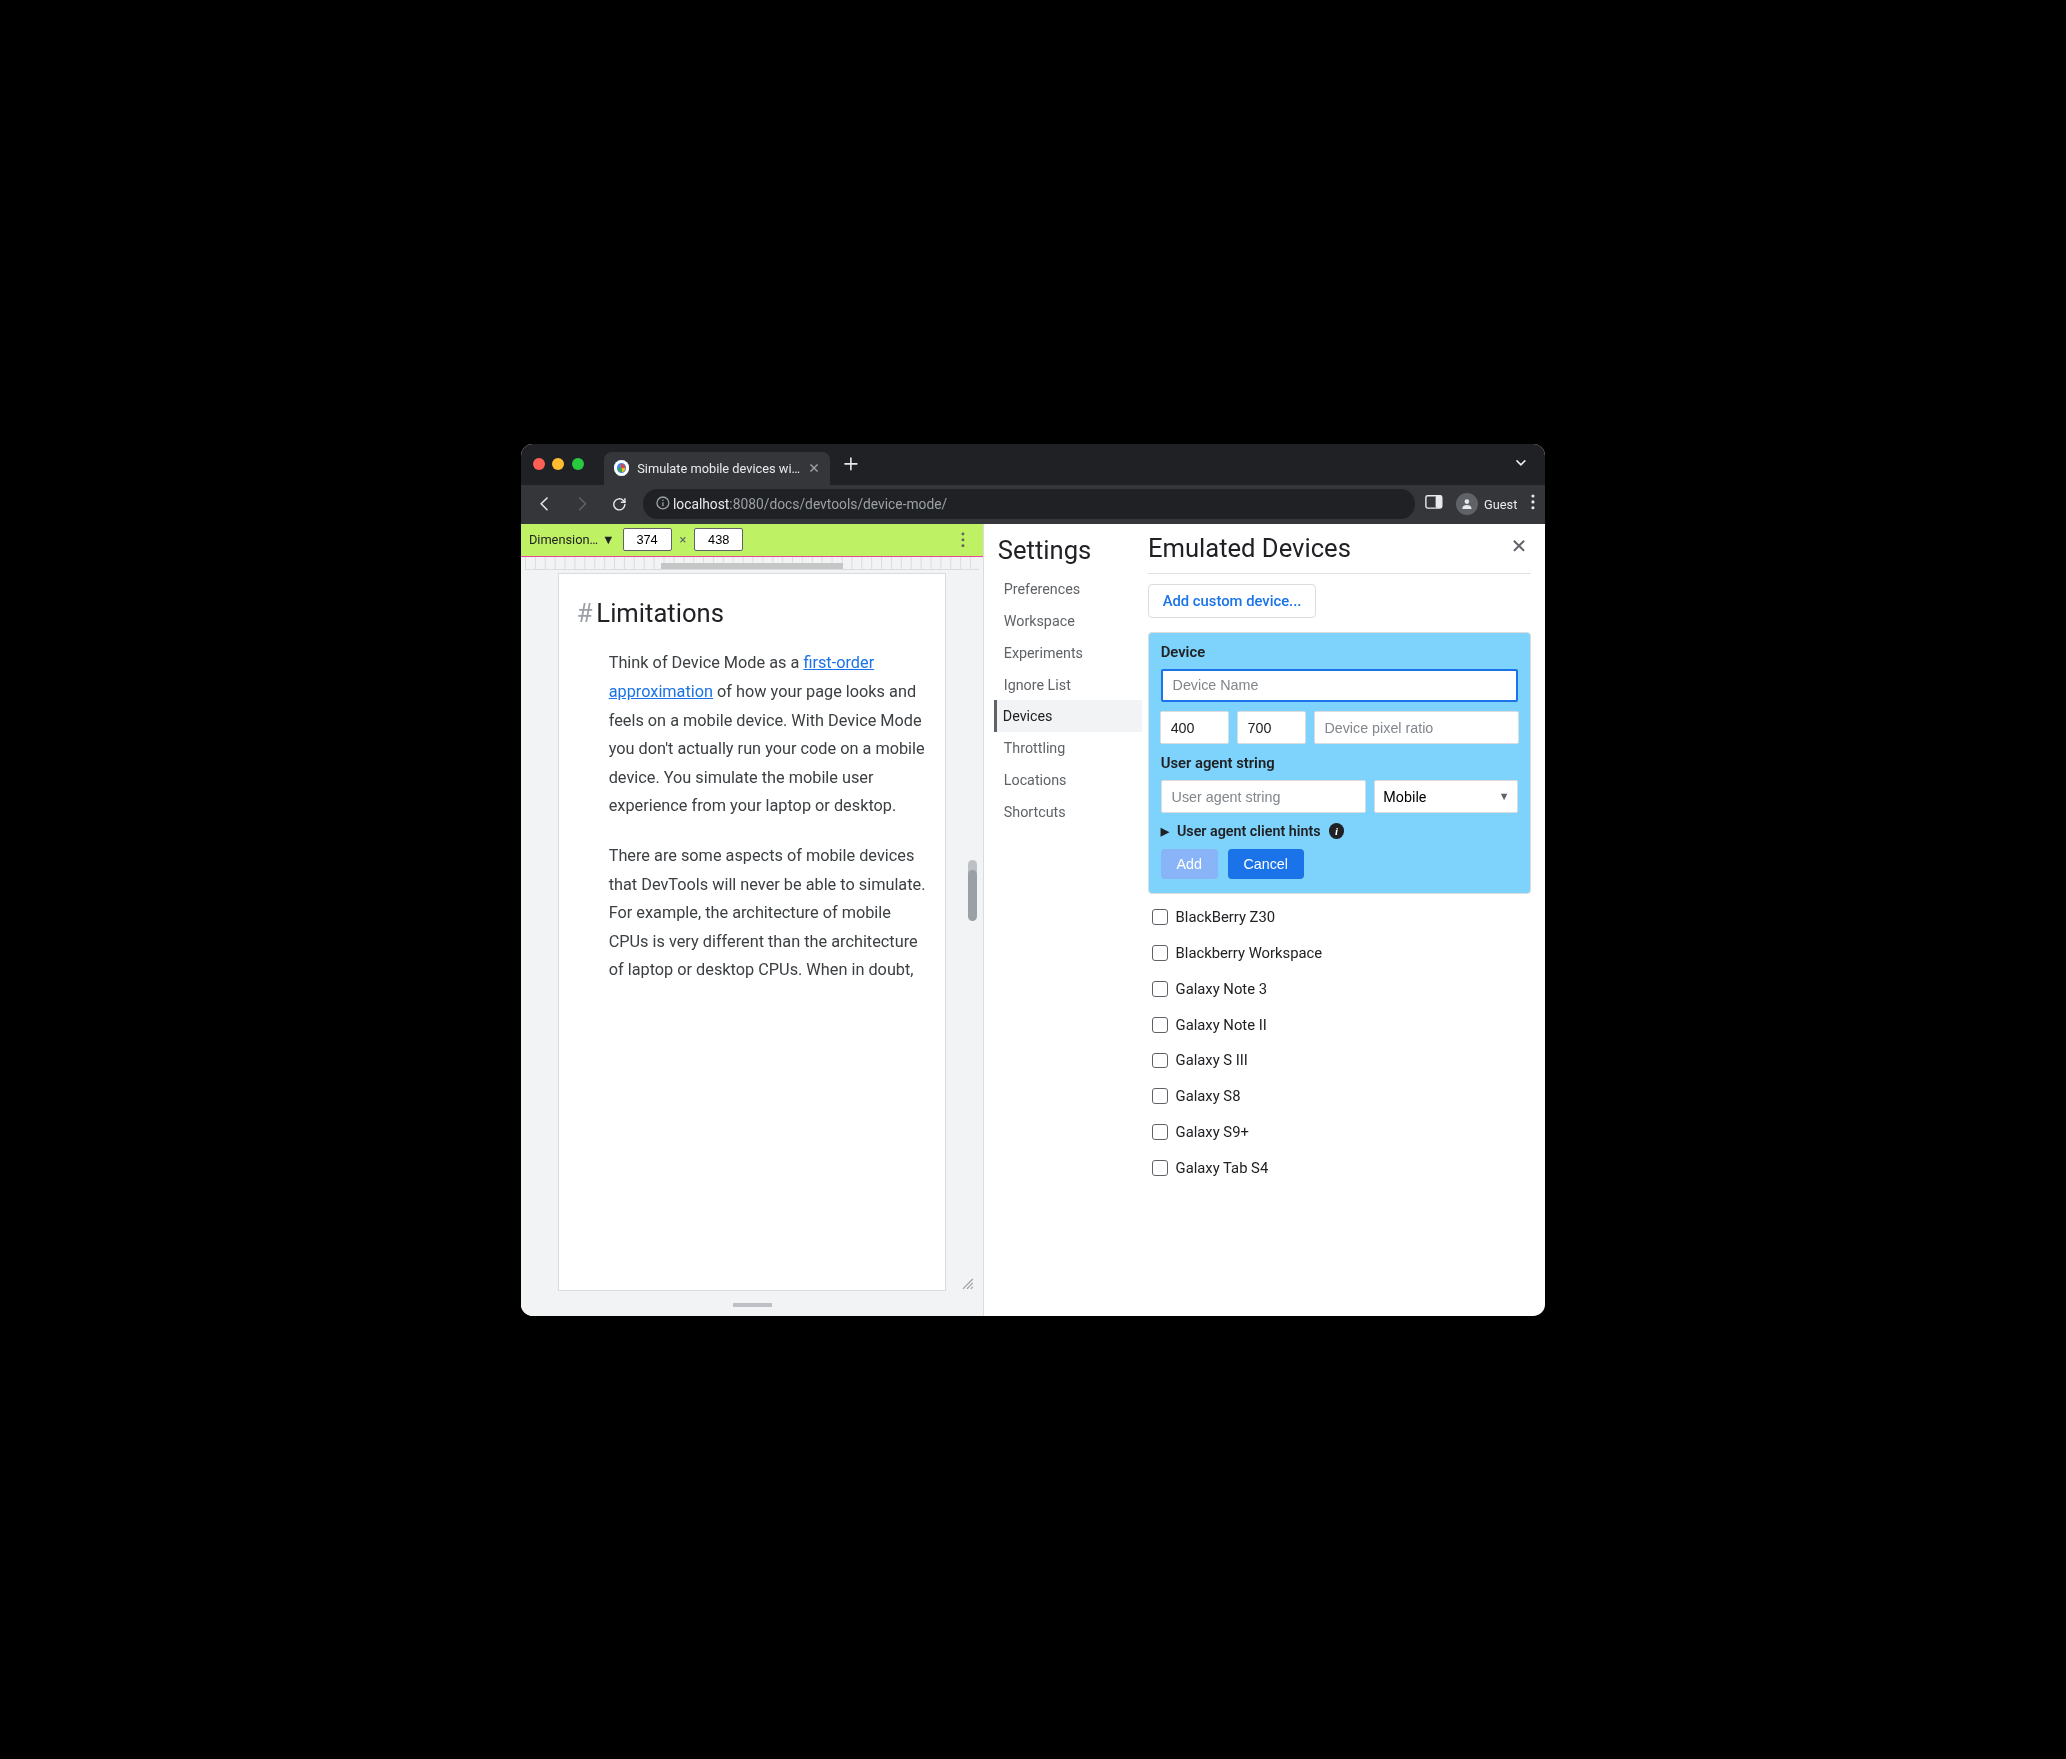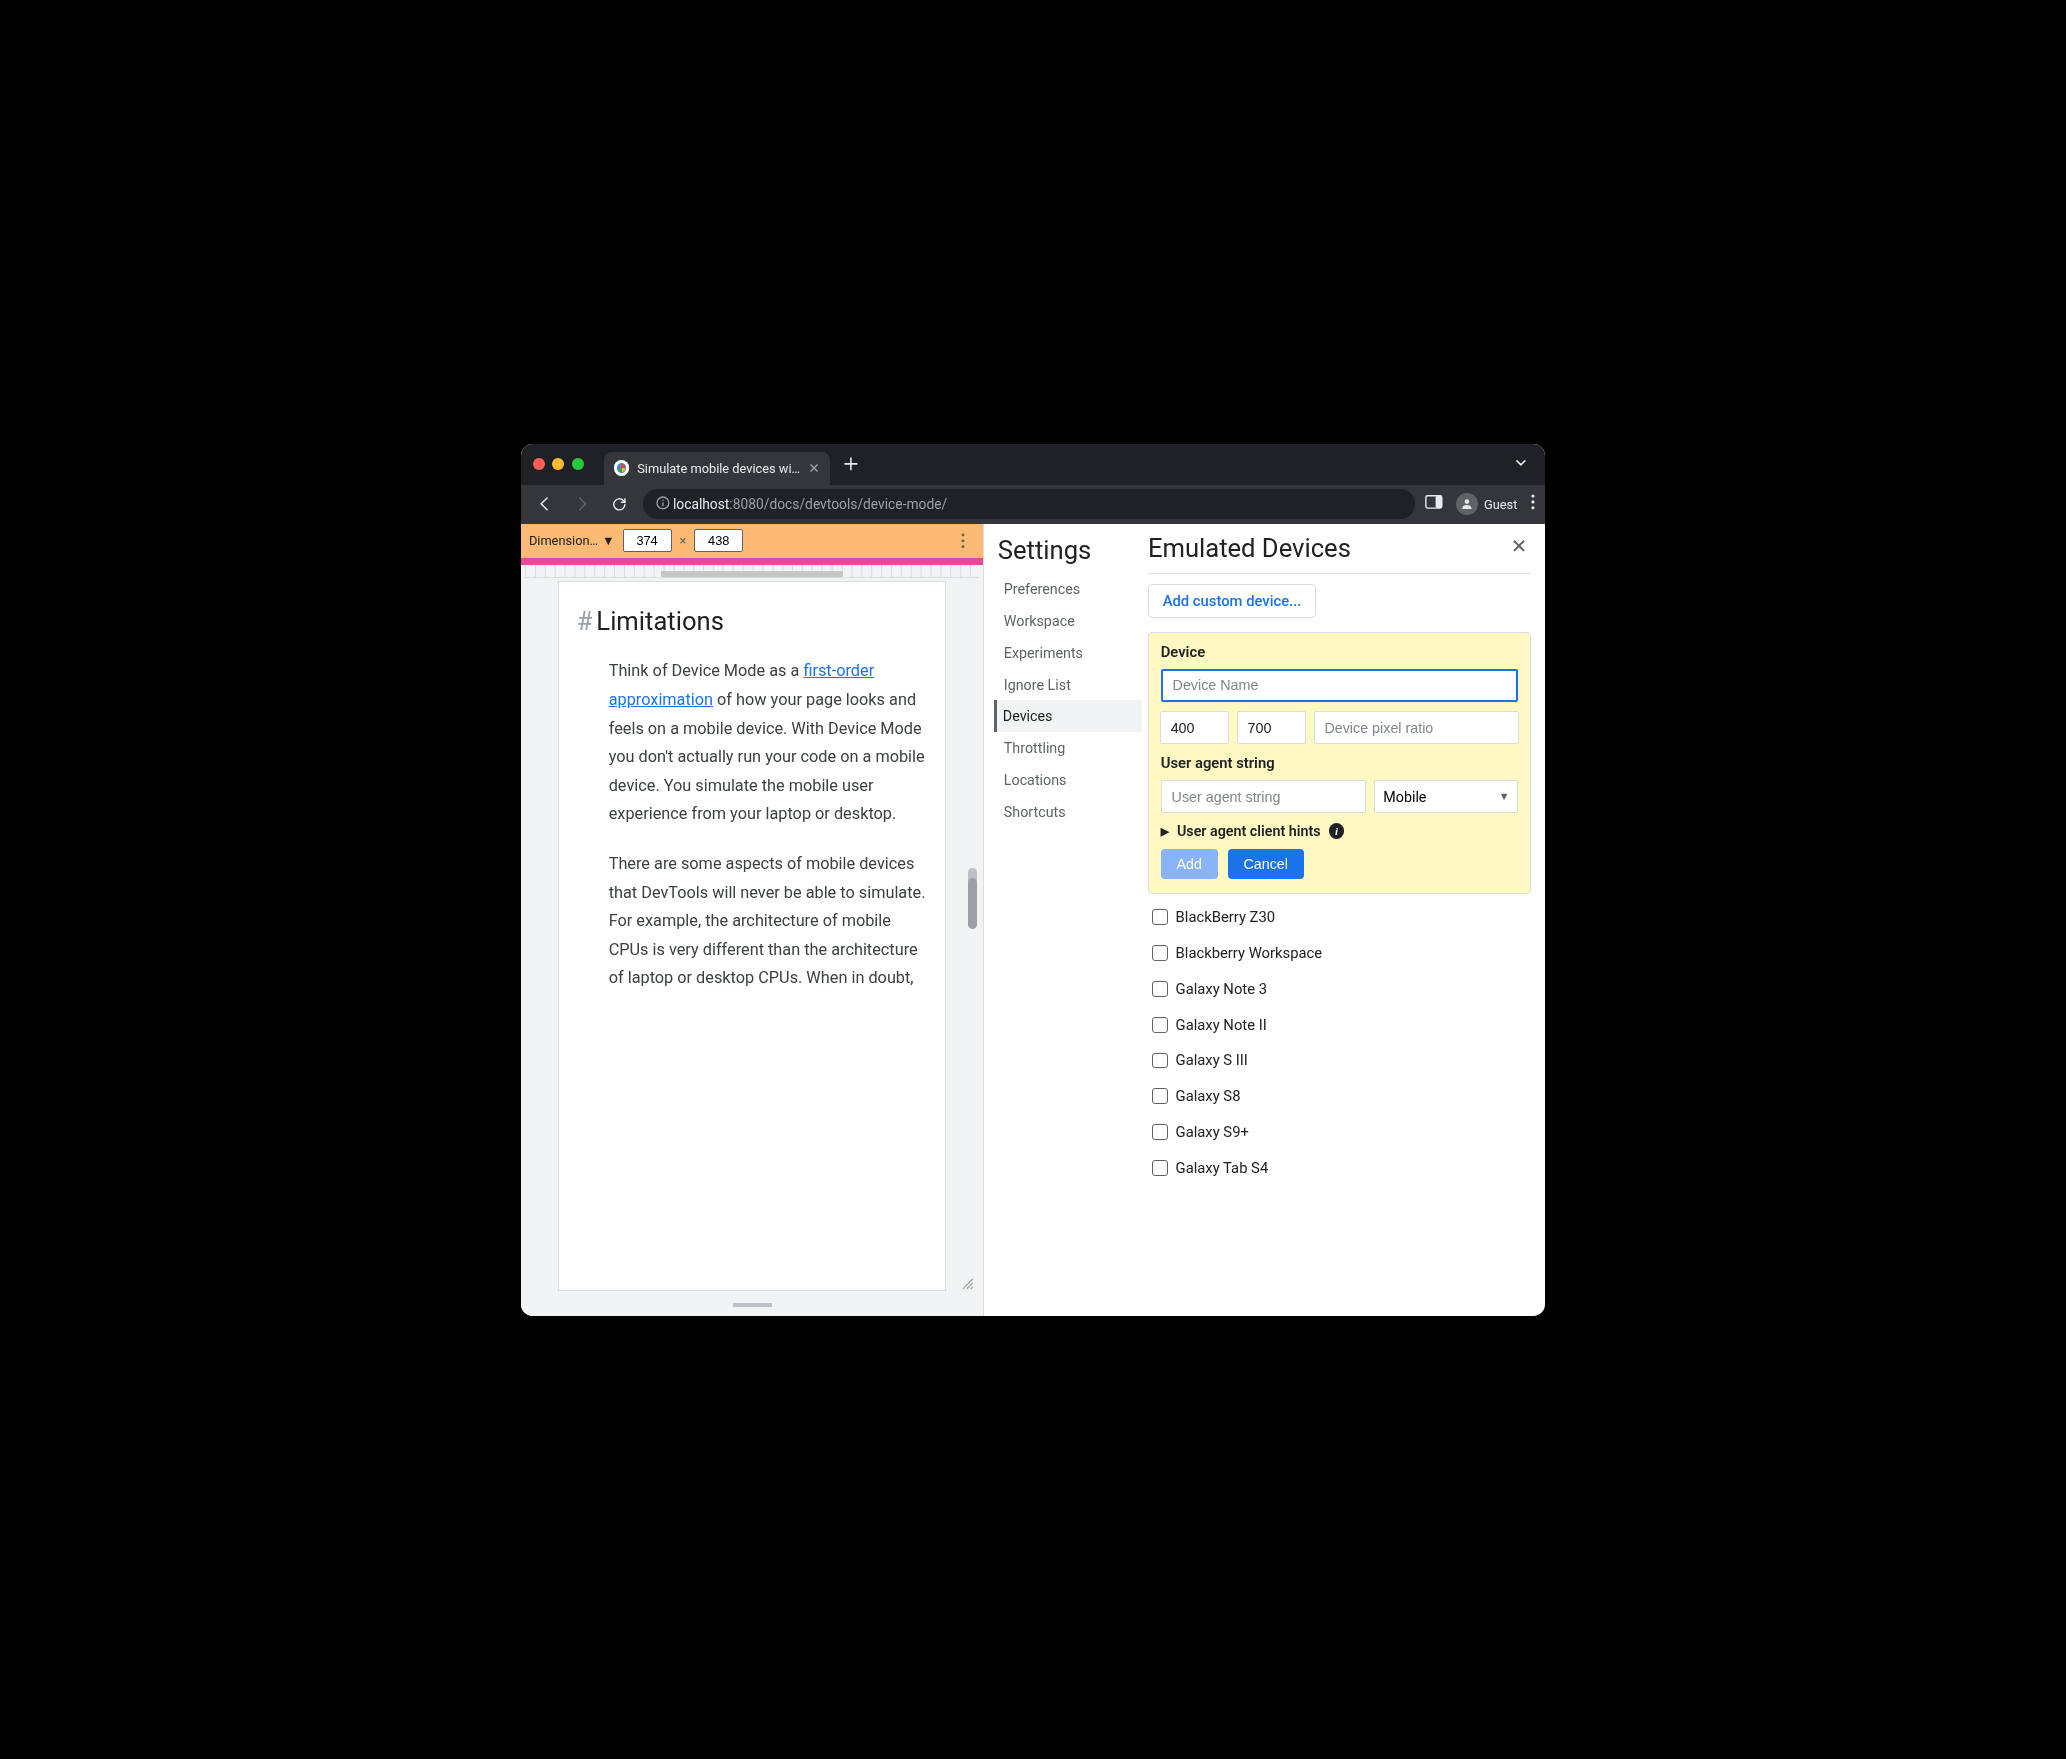--- a/index.html
+++ b/index.html
@@ -101,23 +101,23 @@
   }
   
   .devpane {
     width: 463px;
     border-right: 1px solid #dadce0;
     display: flex;
     flex-direction: column;
     background: #f1f3f4;
   }
   .devtoolbar {
-    height: 41px;
-    background: #fdba74;
-    border-bottom: 7px solid #ec4899;
+    height: 33px;
+    background: #bef264;
+    border-bottom: 1px solid #ec4899;
     display: flex;
     align-items: center;
     padding: 0 7.9px;
     gap: 7.9px;
     font-size: 12.8px;
     color: #202124;
   }
   .dim-dd { display:flex; align-items:center; gap:3.9px; cursor:pointer; max-width:108px; }
   .wh-input {
     width: 49px; height: 23.6px; border:1px solid #5f6368; border-radius:2px;
@@ -191,21 +191,21 @@
   .settings-main .hdr { display:flex; align-items:flex-start; }
   .settings-main h1 { font-size: 25.6px; font-weight:400; color:#202124; flex:1; padding-bottom:9.9px; }
   .close-settings { color:#5f6368; font-size:19.7px; cursor:pointer; padding:2px 3.9px; }
   .hr { border-top:1px solid #e0e0e0; margin-bottom:9.9px; }
   .add-custom-btn {
     display:inline-block; padding: 6.9px 13.8px; border:1px solid #dadce0; border-radius:3.9px;
     color:#1a73e8; font-size:14.8px; font-weight:500; cursor:pointer; background:#fff;
     margin-bottom: 13.8px;
   }
   .form-card {
-    border:1px solid #dadce0; border-radius:3.9px; background:#fef9c3;
+    border:1px solid #dadce0; border-radius:3.9px; background:#7dd3fc;
     padding: 9.9px 11.8px 13.8px 11.8px;
   }
   .flabel { font-weight:600; font-size:14.8px; color:#202124; margin-bottom:7.9px; }
   .frow { display:flex; gap:7.9px; margin-bottom:9.9px;justify-content:center; }
   .ftext {
     height: 33px; border:1px solid #dadce0; border-radius:2px; background:#fff;
     padding: 0 9.9px; font-size:14.3px; color:#202124;
   }
   .ftext::placeholder { color:#80868b; }
   .ftext.full { width:100%; border:2px solid #1a73e8; }

